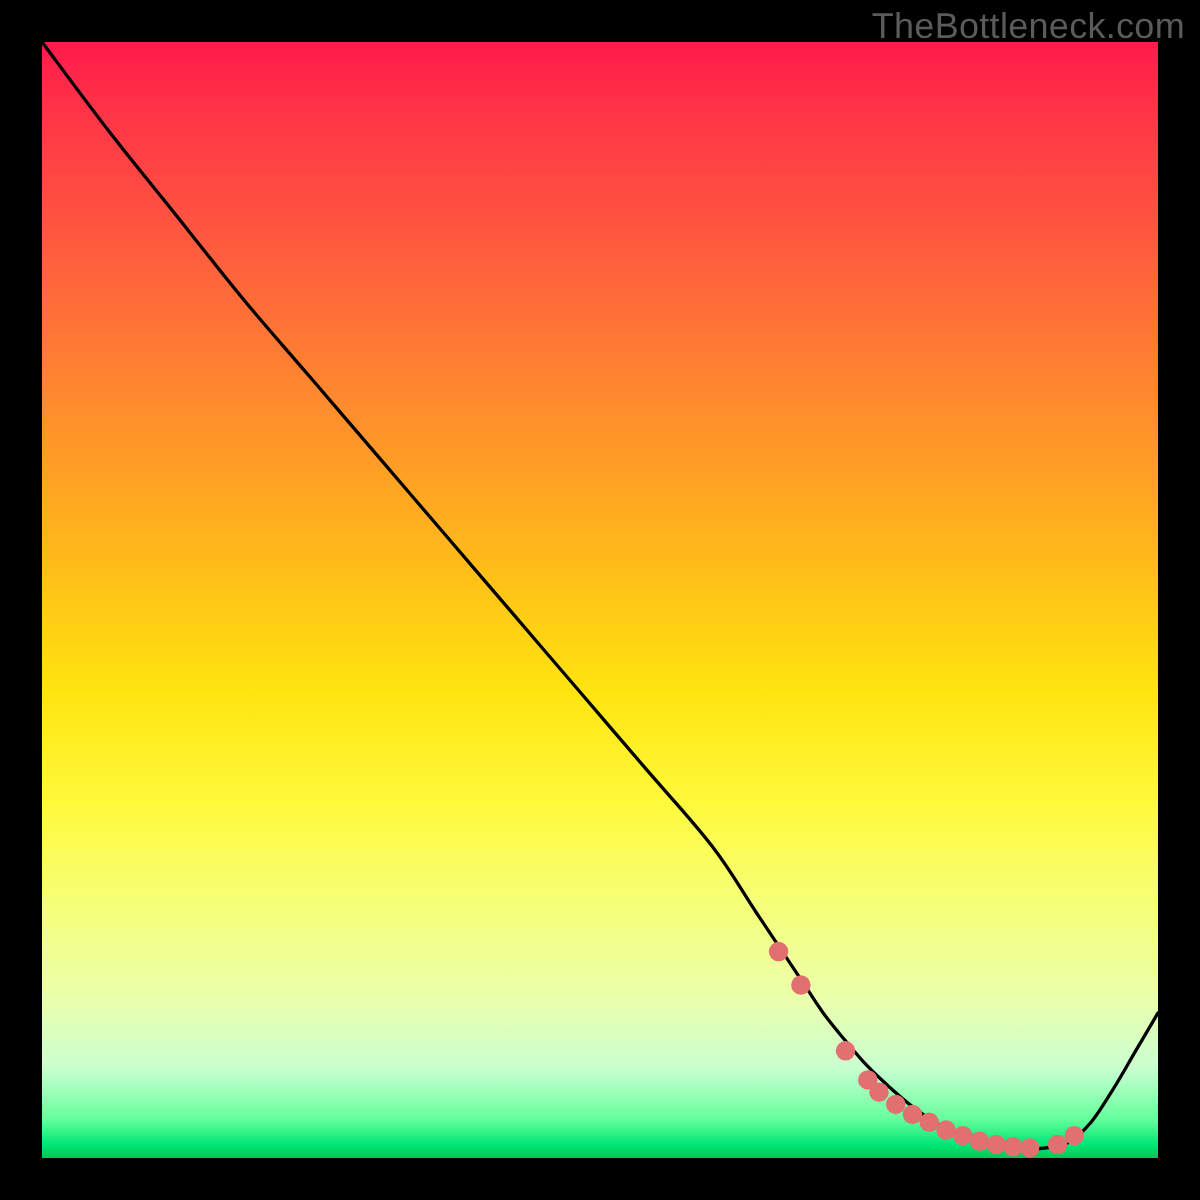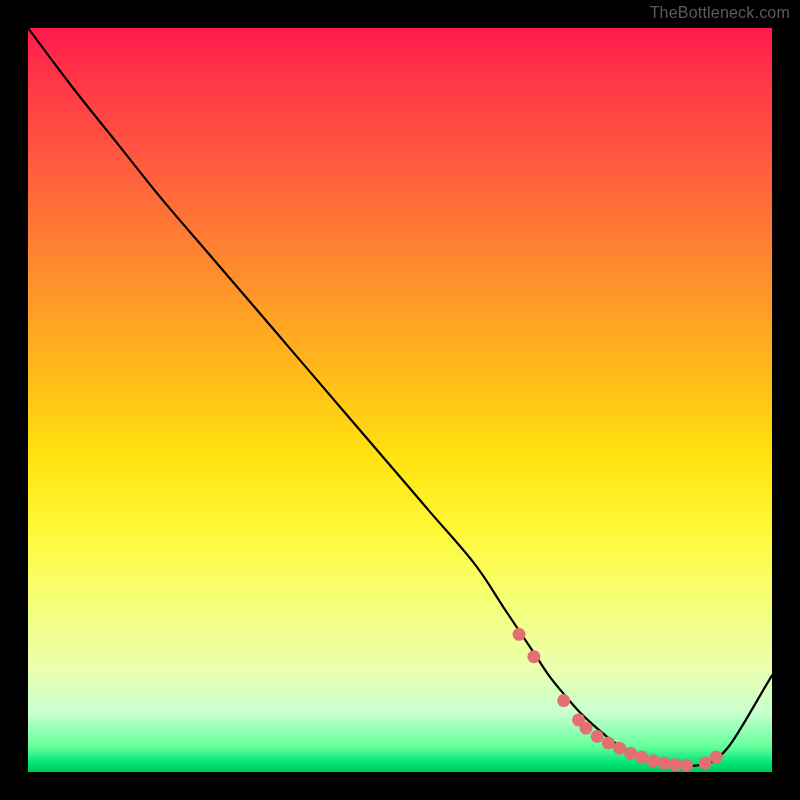--- a/index.html
+++ b/index.html
@@ -8,21 +8,21 @@
     position: relative;
     width: 800px;
     height: 800px;
     background: #000;
   }
   .watermark {
     position: absolute;
     top: 4px;
     right: 10px;
     font-family: Arial, Helvetica, sans-serif;
-    font-size: 16px;
+    font-size: 24px;
     font-weight: 500;
     color: #5b5b5b;
     letter-spacing: 0.2px;
   }
   .plot {
     position: absolute;
     left: 28px;
     top: 28px;
     width: 744px;
     height: 744px;

